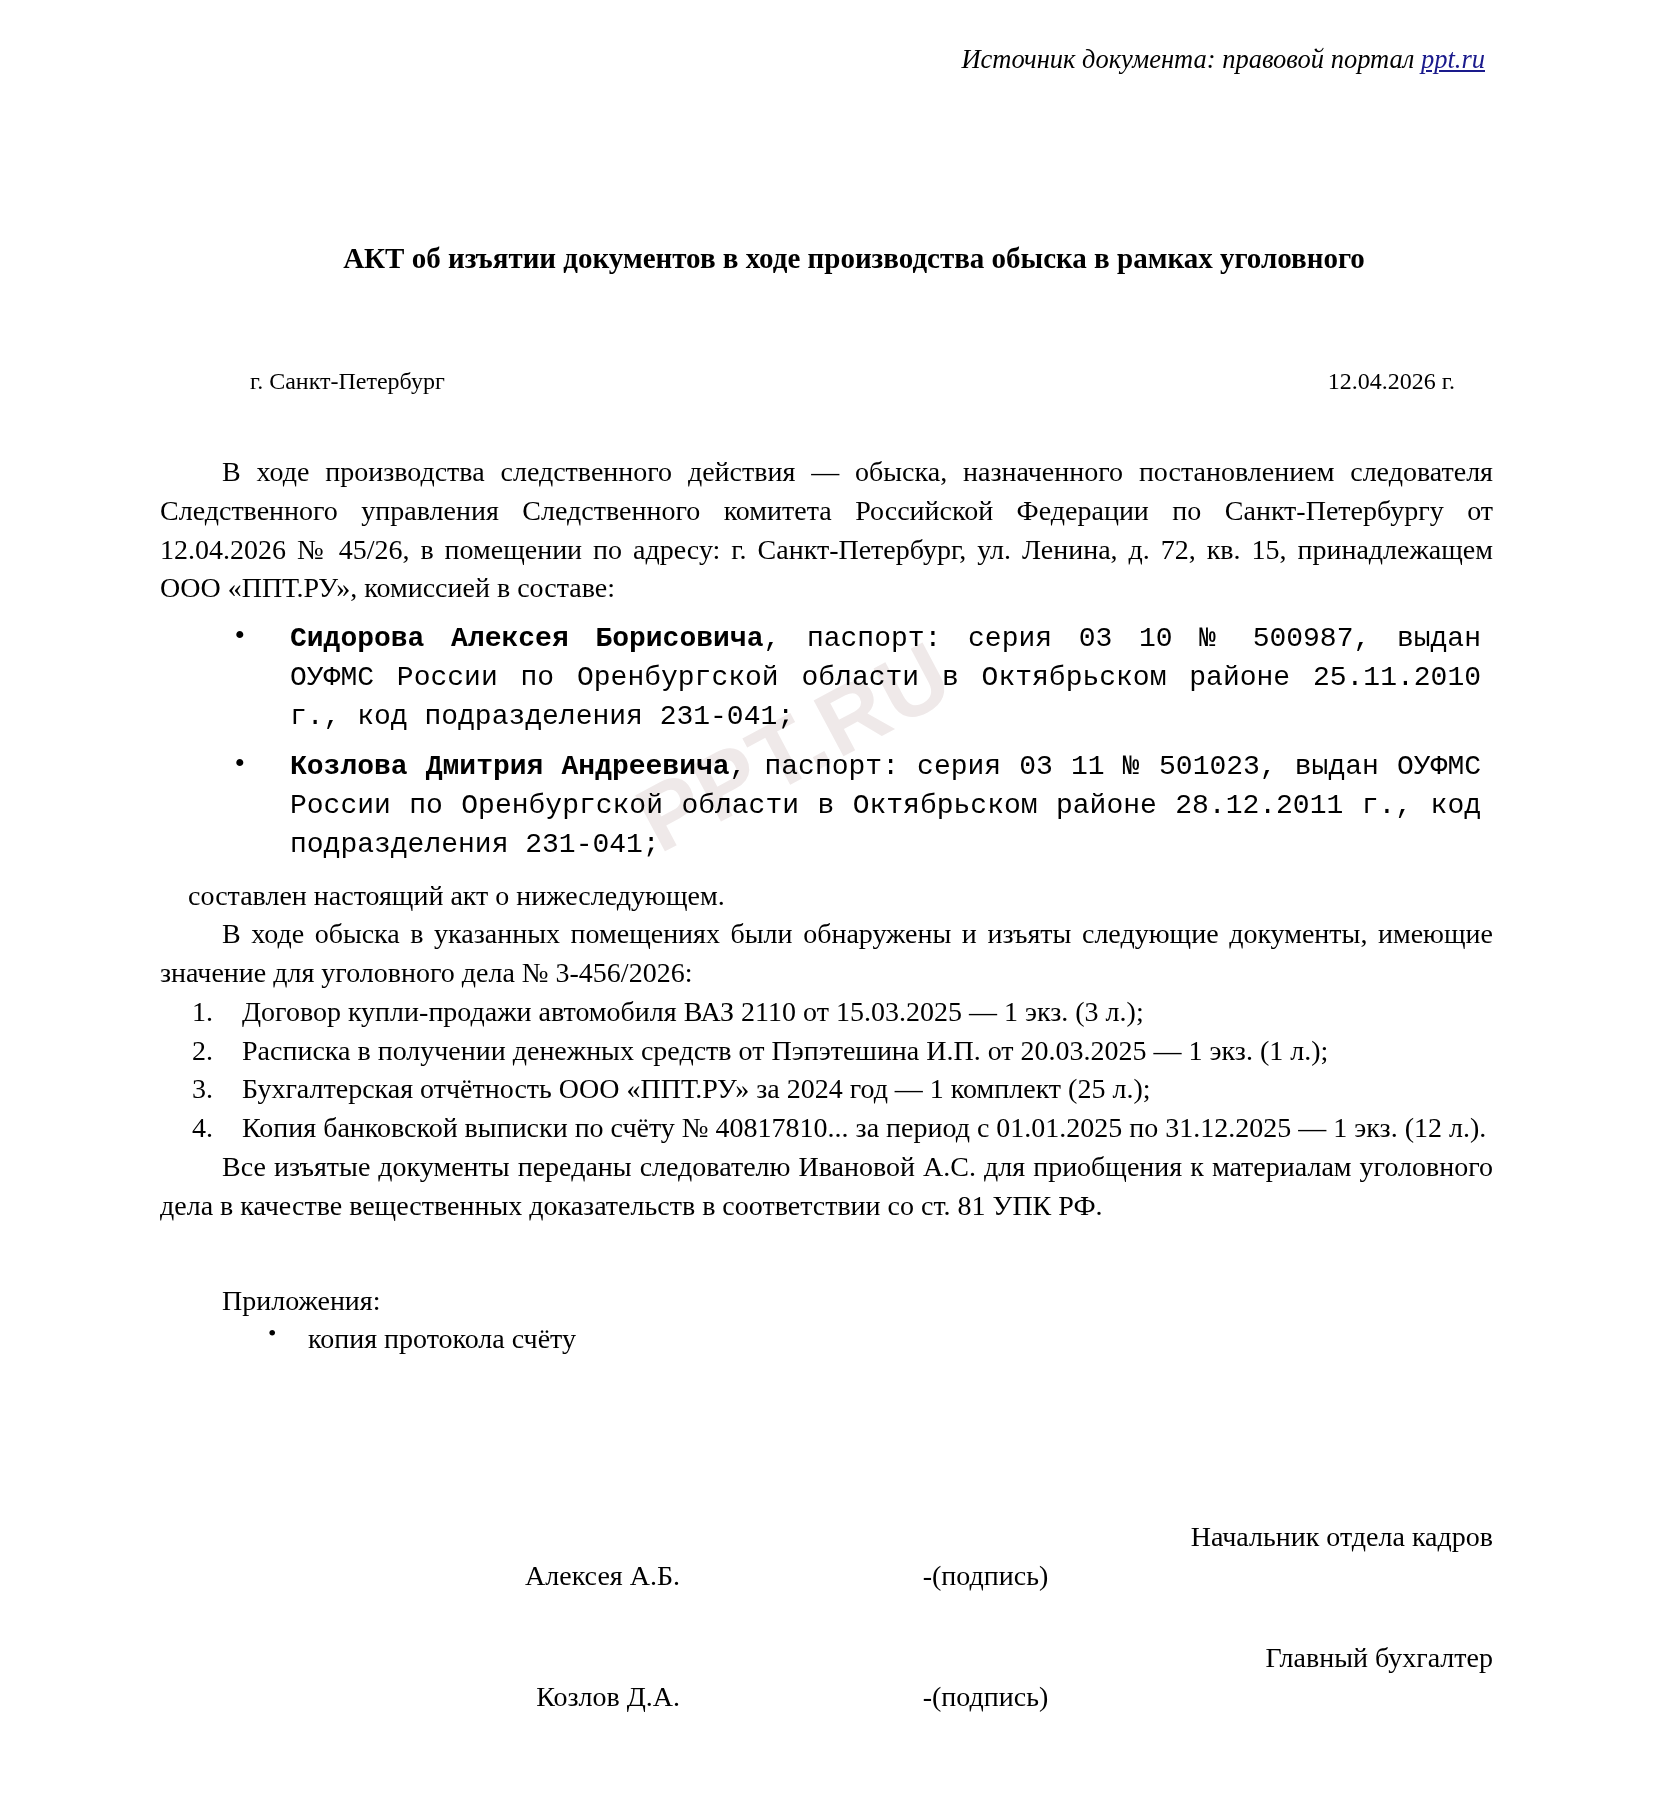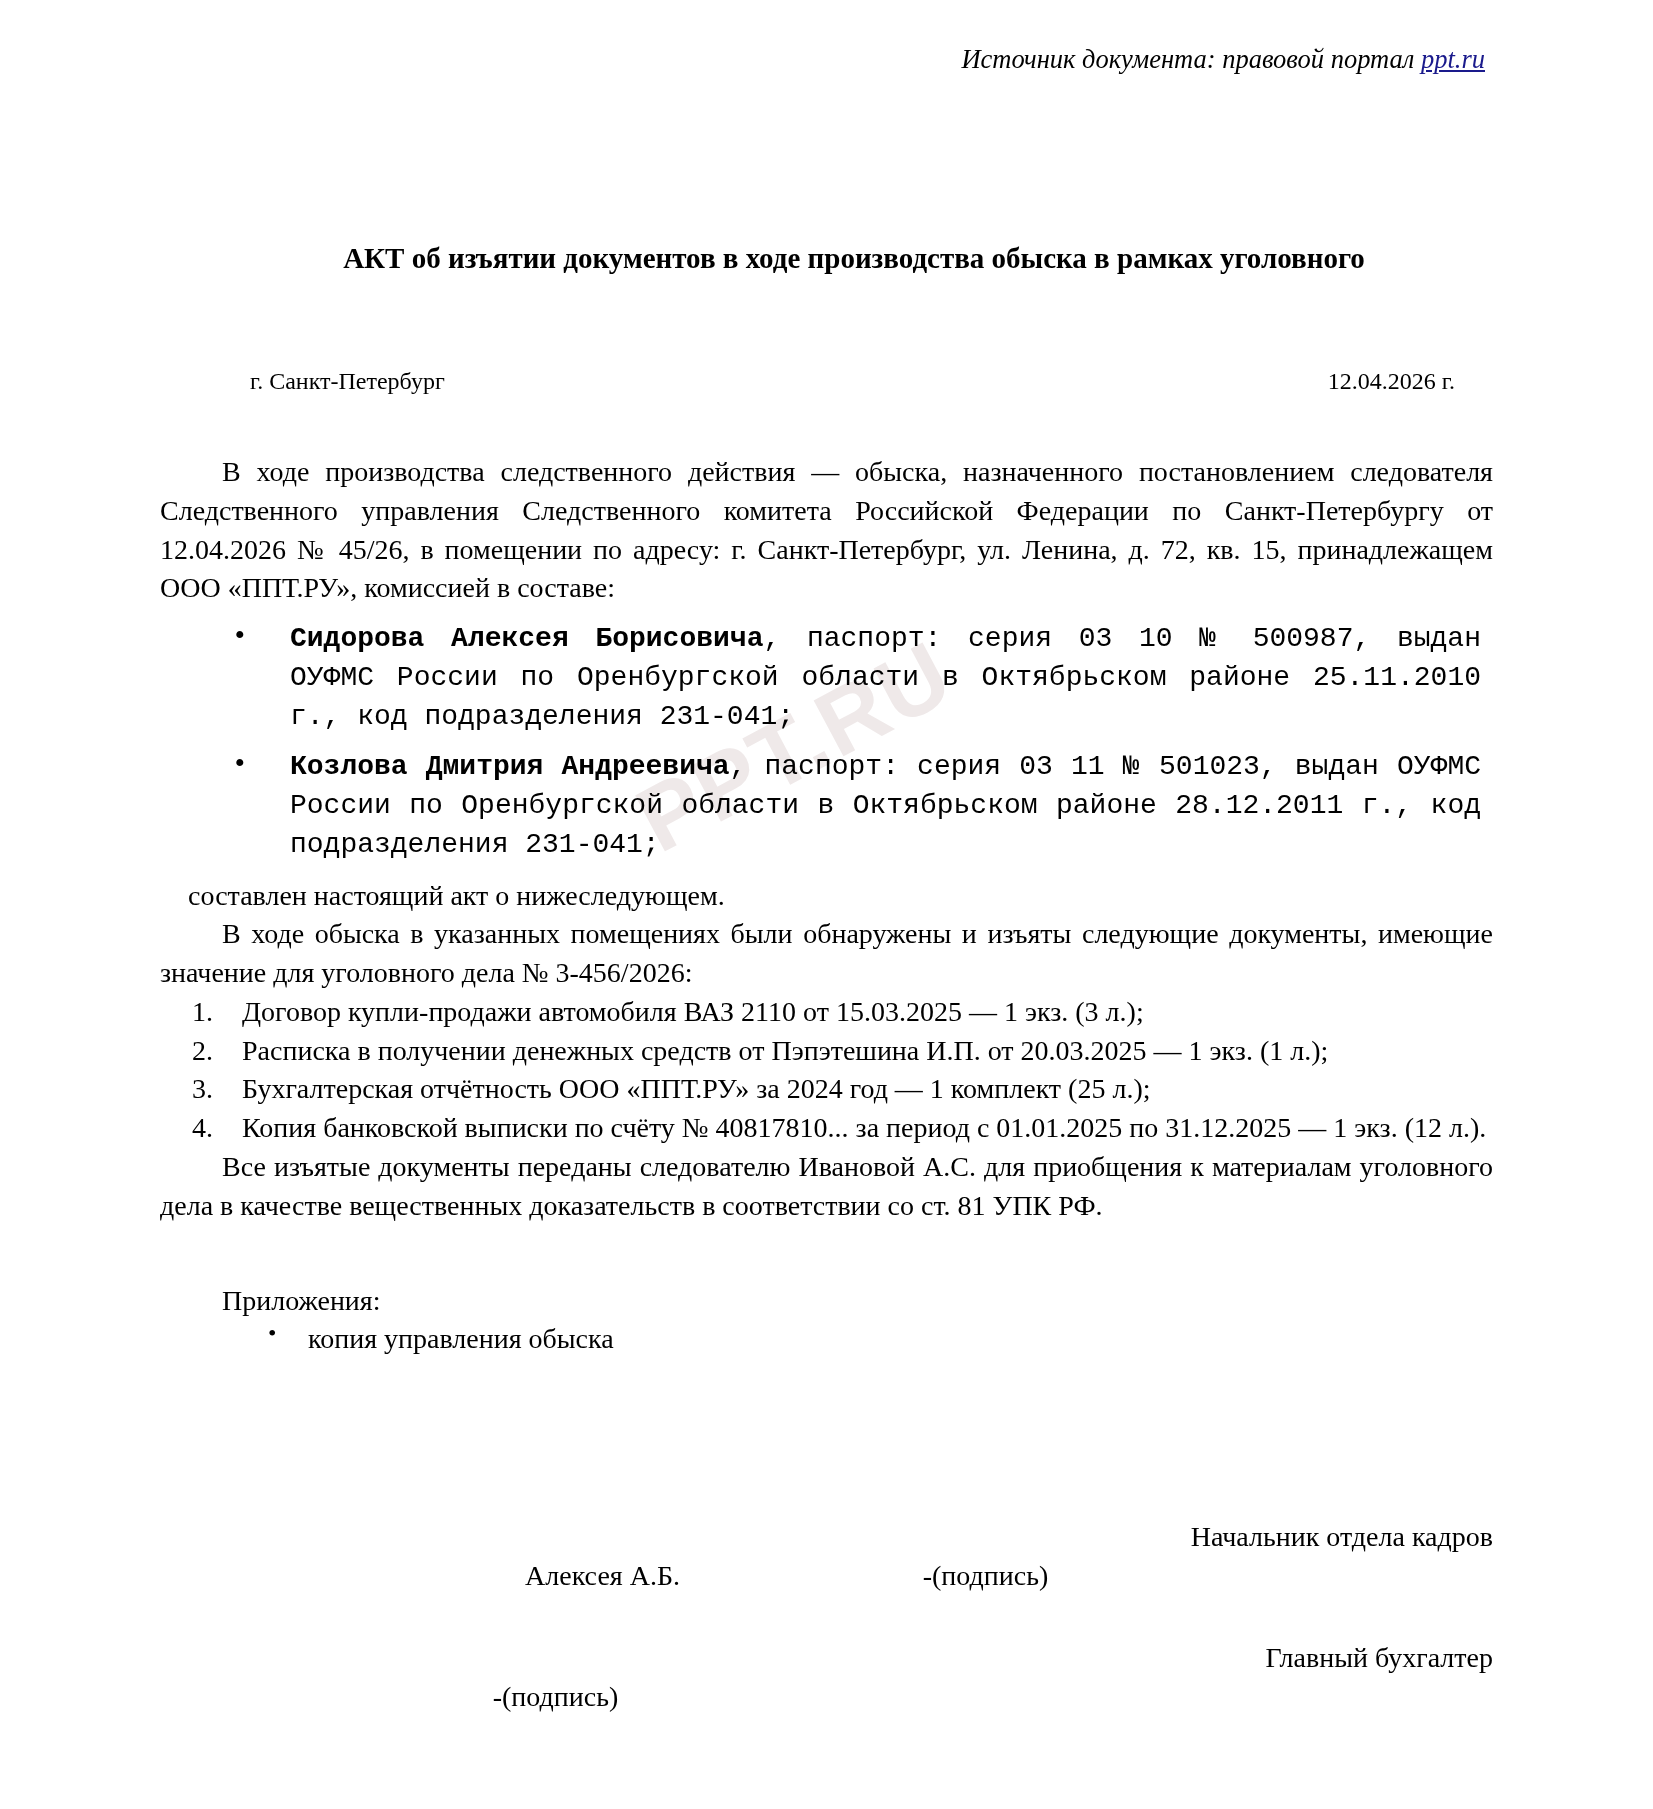--- a/index.html
+++ b/index.html
@@ -237,39 +237,40 @@
         <li>Бухгалтерская отчётность ООО «ППТ.РУ» за 2024 год — 1 комплект (25 л.);</li>
         <li>Копия банковской выписки по счёту № 40817810... за период с 01.01.2025 по 31.12.2025 — 1 экз. (12 л.).</li>
       </ol>
 
       <p class="para">Все изъятые документы переданы следователю Ивановой А.С. для приобщения к материалам уголовного дела в качестве вещественных доказательств в соответствии со ст. 81 УПК РФ.</p>
 
       <div class="spacer-md"></div>
 
       <p class="appendix-title">Приложения:</p>
       <ul class="appendix">
-        <li>копия управления обыска</li>
+        <li>копия протокола счёту</li>
       </ul>
 
     </div>
 
     <div class="signatures">
 
       <div class="sig-group">
         <div class="sig-role">Начальник отдела кадров</div>
         <div class="sig-row">
           <span class="sig-name">Алексея А.Б.</span>
           <span class="sig-dash">-</span>
           <span class="sig-label">(подпись)</span>
         </div>
       </div>
 
       <div class="sig-group">
         <div class="sig-role">Главный бухгалтер</div>
         <div class="sig-row">
+          <span class="sig-name">Козлов Д.А.</span>
           <span class="sig-dash">-</span>
           <span class="sig-label">(подпись)</span>
         </div>
       </div>
 
     </div>
 
   </div>
 </div>
 

